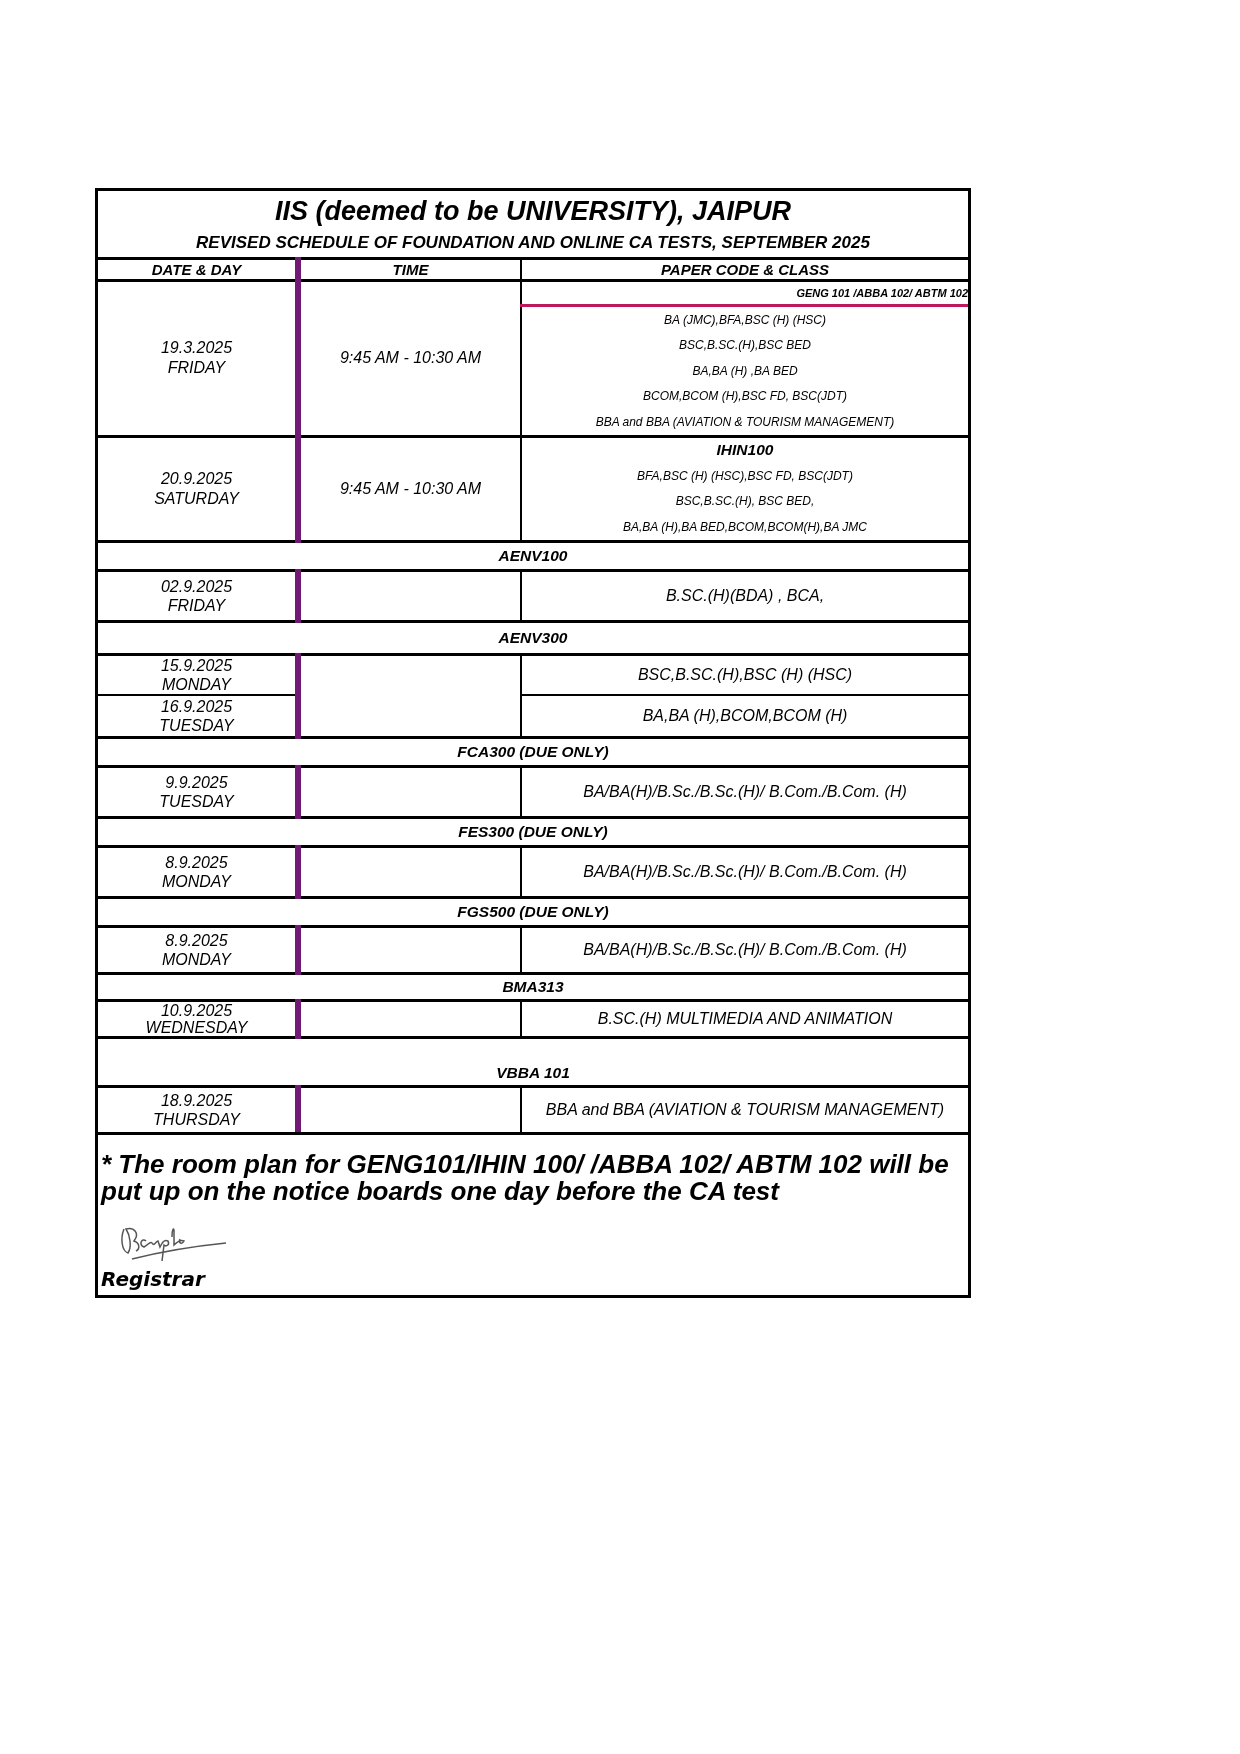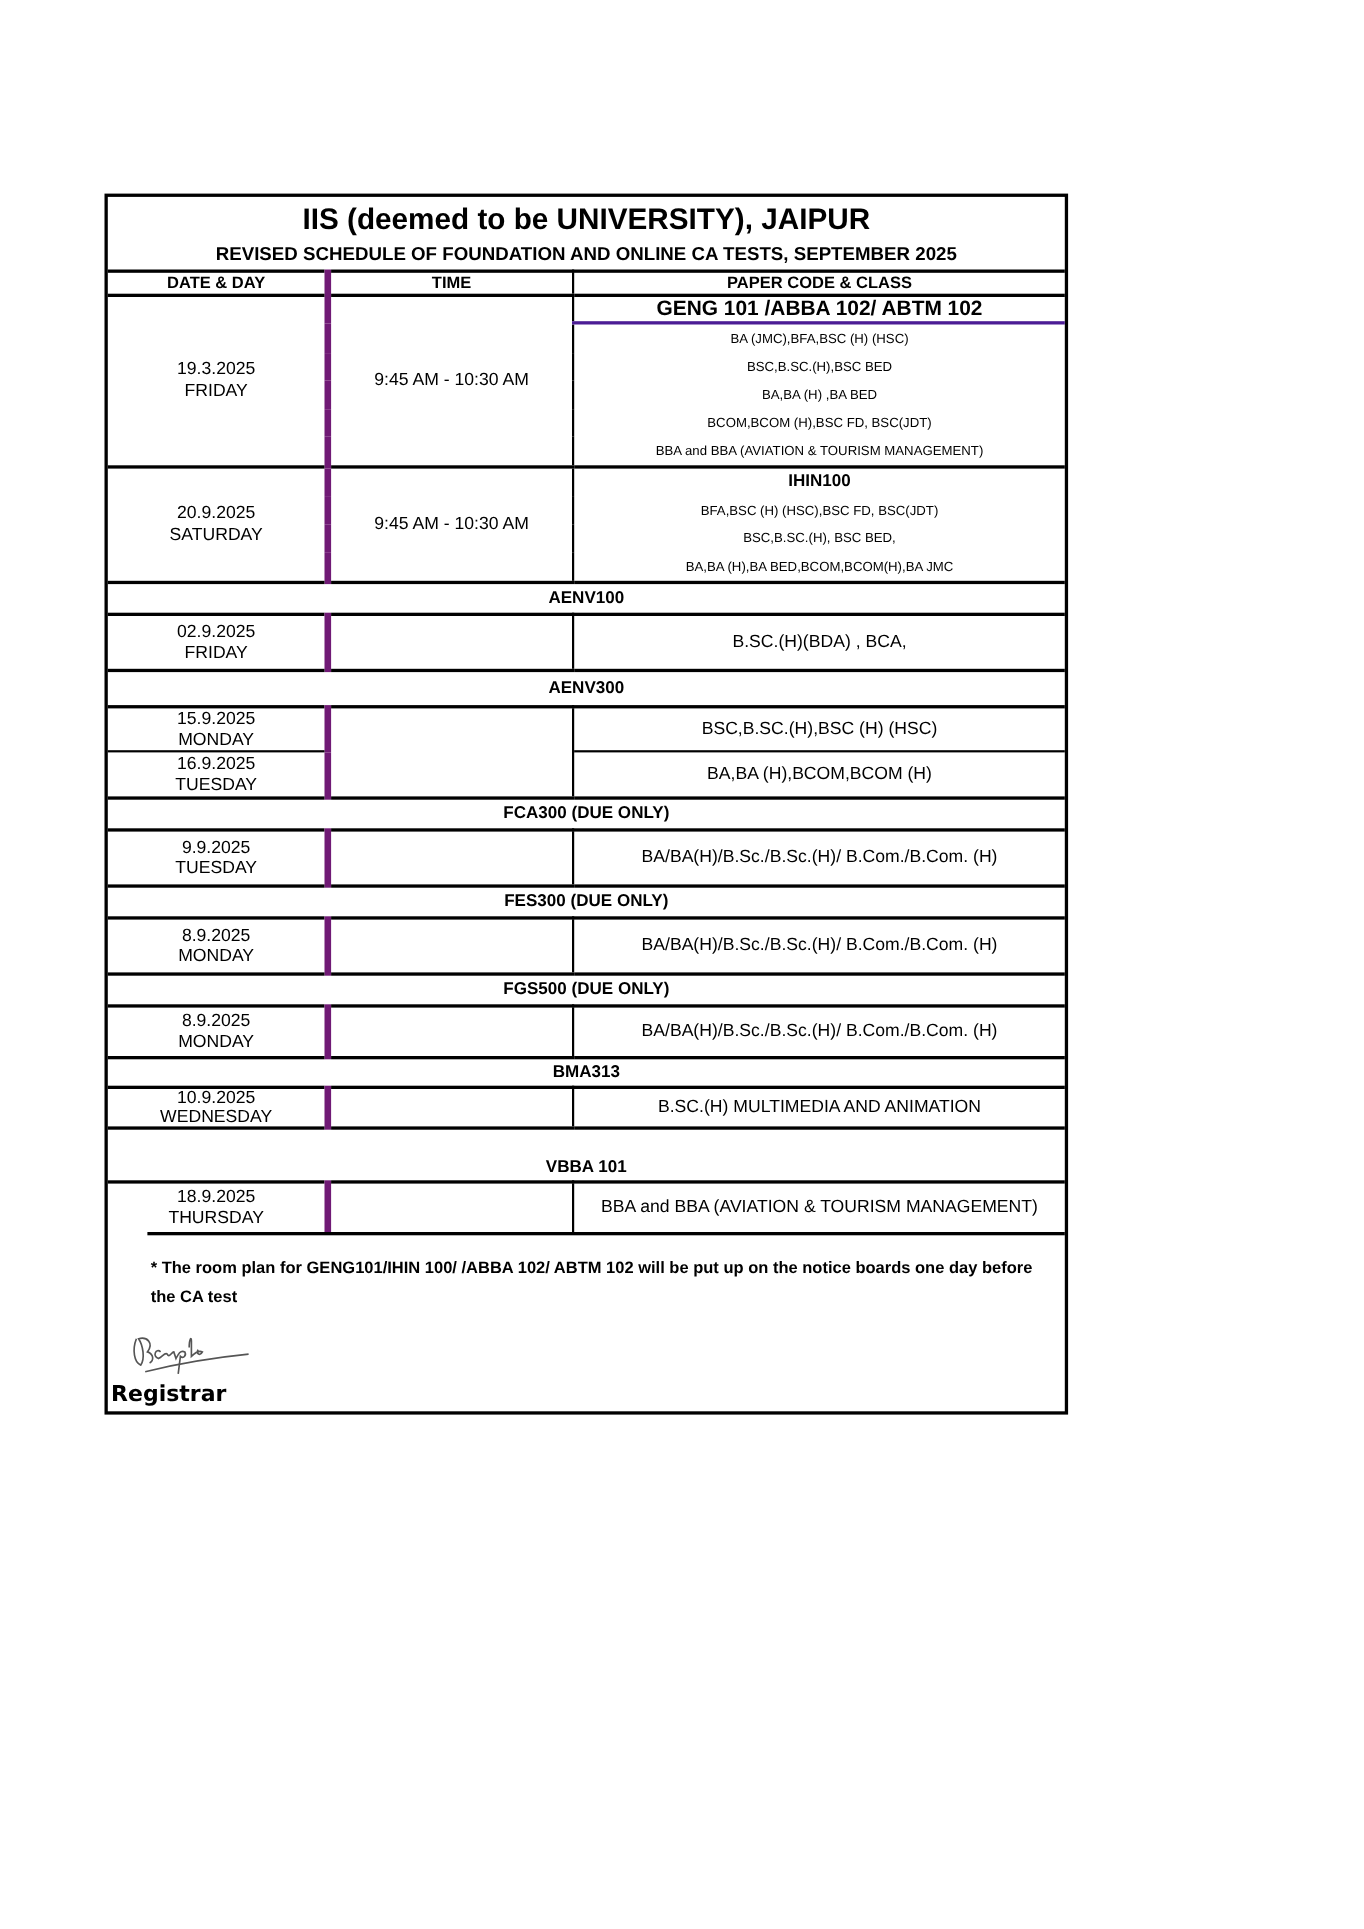--- a/index.html
+++ b/index.html
@@ -1,32 +1,32 @@
 <!DOCTYPE html>
 <html><head>
 <meta charset="utf-8">
 <style>
   html, body { margin: 0; padding: 0; background: #ffffff; }
   body { width: 1240px; height: 1754px; position: relative; font-family: "Liberation Sans", sans-serif; color: #000; }
-  .sheet { position: absolute; left: 95px; top: 176px; width: 876px; border: 3px solid #000; box-sizing: border-box; }
+  .sheet { position: absolute; left: 95px; top: 188px; width: 876px; border: 3px solid #000; box-sizing: border-box; font-style: italic; }
   table { border-collapse: collapse; width: 100%; table-layout: fixed; }
   td { padding: 0; text-align: center; vertical-align: middle; font-size: 16px; line-height: 20px; }
   .title-cell { font-size: 27px; font-weight: bold; height: 36px; line-height: 30px; padding-top: 2px; }
   .subtitle-cell { font-size: 17px; font-weight: bold; height: 28px; border-bottom: 3px solid #000; }
   .hdr td { font-weight: bold; font-size: 15px; height: 19px; line-height: 18px; border-bottom: 3px solid #000; }
   .c1 { width: 200px; border-right: 6px solid #701a75; }
   .c2 { width: 223px; border-right: 2px solid #000; text-align: center; }
-  .code-line { font-weight: bold; font-size: 19px; height: 22px; border-bottom: 3px solid #4c1d95; }
+  .code-line { font-weight: bold; font-size: 11px; height: 22px; border-bottom: 3px solid #be185d; text-align: right; }
   .cls-line { height: 25.5px; font-size: 12px; }
   .thick-bottom { border-bottom: 3px solid #000; }
   .thin-bottom { border-bottom: 2px solid #000; }
   .section td.sec { font-weight: bold; font-size: 15.5px; height: 26px; border-bottom: 3px solid #000; }
   .row-2 td { height: 44px; }
   .row-date { line-height: 19px; }
-  .notes { padding: 16px 3px 0 3px; font-size: 15px; font-weight: bold; line-height: 27px; border-top: 3px solid #000; margin-left: 36px; }
+  .notes { padding: 16px 3px 0 3px; font-size: 26px; font-weight: bold; line-height: 27px; border-top: 3px solid #000; }
   .notes p { margin: 0 0 12px 0; }
   .sig { height: 46px; position: relative; }
   .sig svg { position: absolute; left: 18px; top: 0; }
   .signer { font-family: "DejaVu Sans", sans-serif; font-weight: bold; font-size: 20px; line-height: 32px; padding-left: 3px; }
 </style>
 </head>
 <body>
 
 <div class="sheet">
   <table>

